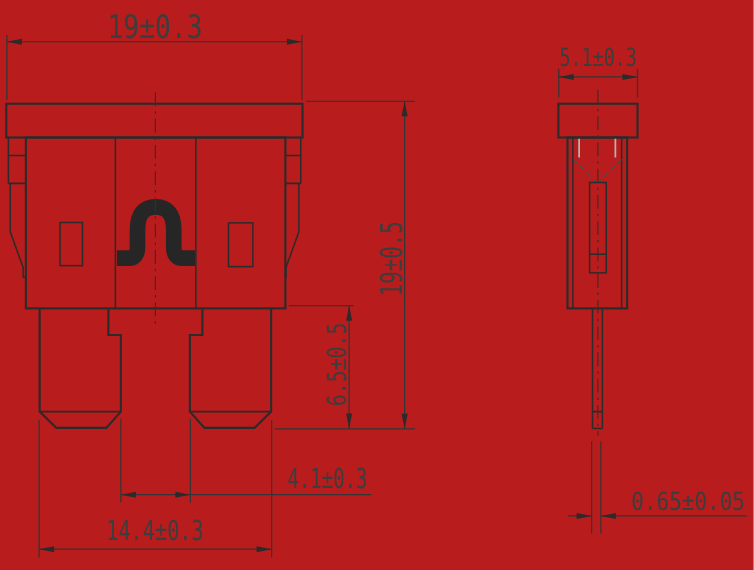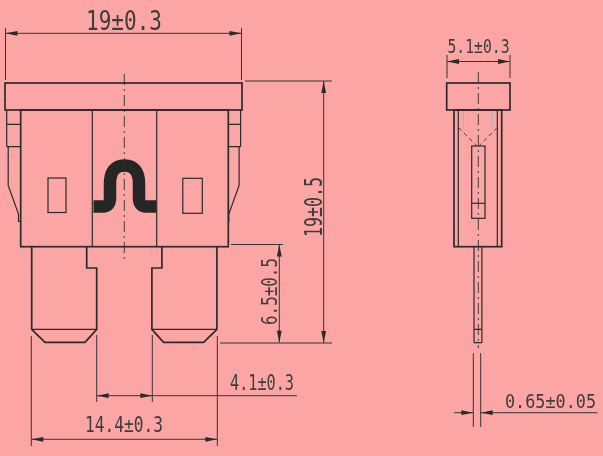--- a/index.html
+++ b/index.html
@@ -1,16 +1,16 @@
 <!DOCTYPE html>
 <html><head>
 <meta charset="utf-8">
 <style>
   html,body{margin:0;padding:0;background:#ffffff;}
-  #stage{position:relative;width:603px;height:456px;background:#fca5a5;overflow:hidden;
+  #stage{position:relative;width:603px;height:456px;background:#b91c1c;overflow:hidden;
          font-family:"DejaVu Sans Mono", monospace;}
   svg{position:absolute;left:0;top:0;}
   .obj   {stroke:#2b2b2b;stroke-width:1.7;fill:none;}
   .objthin{stroke:#2b2b2b;stroke-width:1.2;fill:none;}
   .thin  {stroke:#353535;stroke-width:1;fill:none;}
   .center{stroke:#303030;stroke-width:0.9;fill:none;stroke-dasharray:11 4 2 4;}
   .hidden{stroke:#4a4a4a;stroke-width:1;fill:none;stroke-dasharray:4.5 3;}
   .gray  {stroke:#b3b3b3;stroke-width:1.4;fill:none;}
   .arrow {fill:#2b2b2b;stroke:none;}
   .dimtext{fill:#3d3d3d;}

